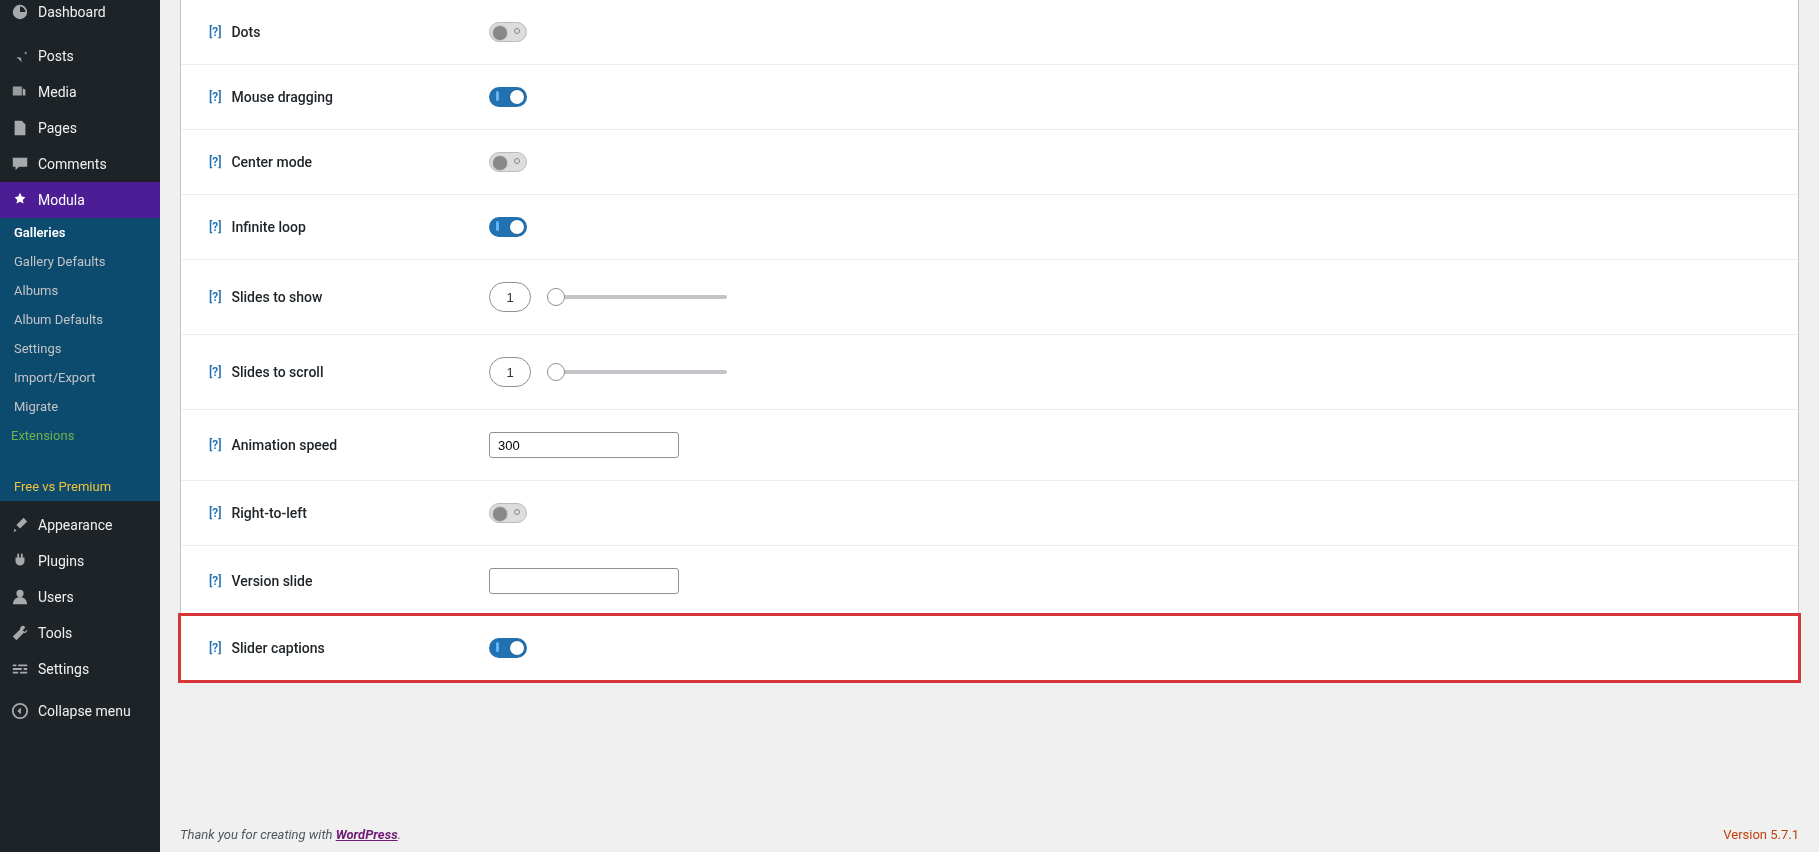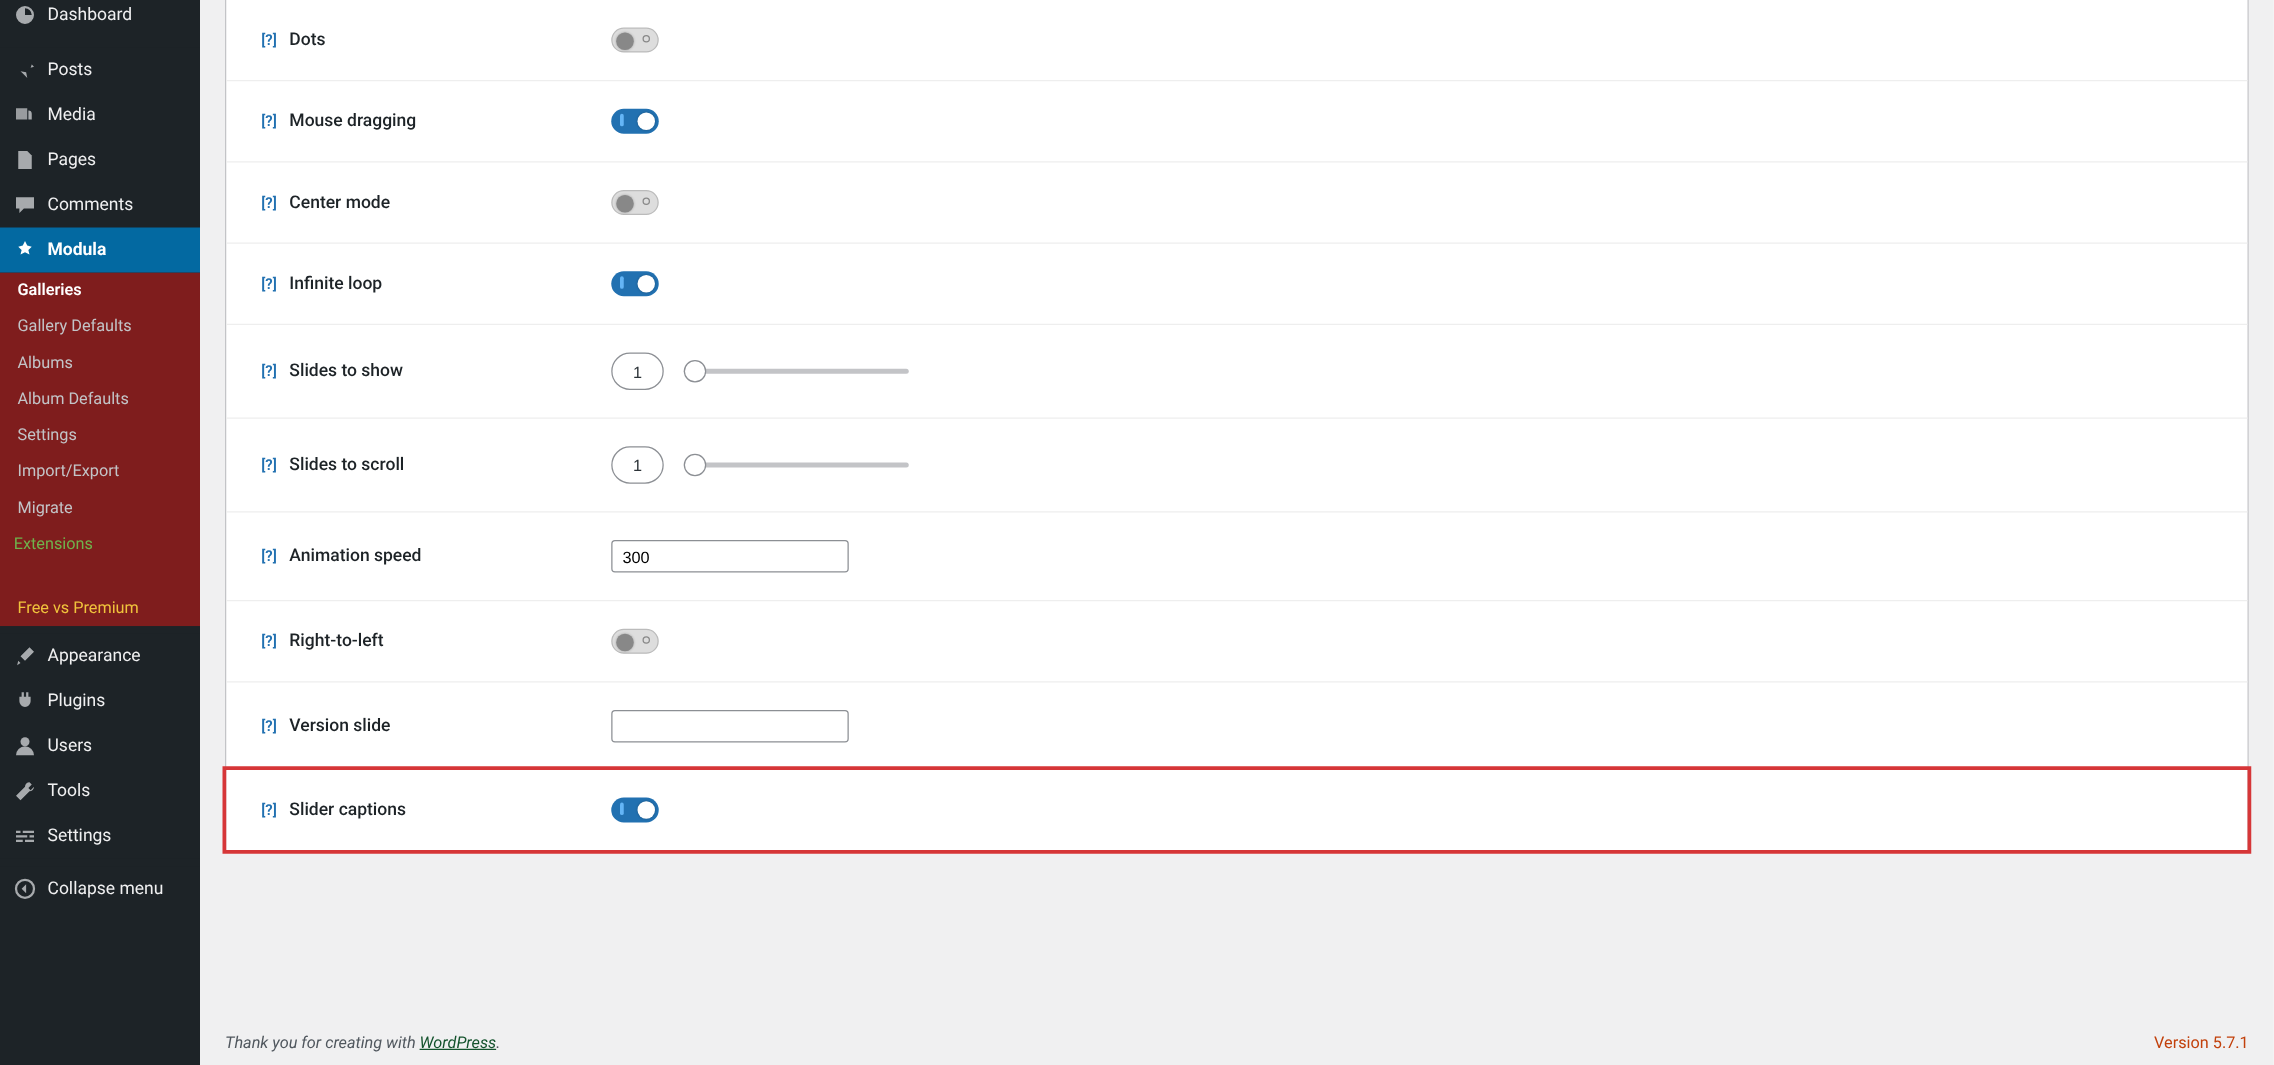--- a/index.html
+++ b/index.html
@@ -3,28 +3,28 @@
   <meta charset="utf-8">
   <style>
     * { margin: 0; padding: 0; box-sizing: border-box; }
     body { font-family: -apple-system, BlinkMacSystemFont, "Segoe UI", Roboto, sans-serif; background: #f0f0f1; color: #3c434a; font-size: 13px; }
     .wrap { display: flex; min-height: 100vh; }
 
     
     .sidebar { width: 160px; background: #1d2327; color: #f0f0f1; flex-shrink: 0; display:flex; flex-direction:column; }
     .menu-item { display: flex; align-items: center; padding: 8px 10px; color: #f0f0f1; font-size: 14px; cursor: pointer; position:relative; }
     .menu-item .icon { width: 20px; height: 20px; margin-right: 8px; display:inline-flex; align-items:center; justify-content:center; color:#a7aaad; }
-    .menu-item.active { background: #0369a1; color:#fff;font-weight:bold; }
+    .menu-item.active { background: #4c1d95; color:#fff; }
     .menu-item.active .icon { color:#fff; }
     .menu-item.active::after {
       content:""; position:absolute; right:-8px; top:50%; transform:translateY(-50%);
       border: 8px solid transparent; border-right-color: #f0f0f1;
     }
     .menu-item.topcut { padding-top:2px; padding-bottom:10px;}
-    .submenu { background:#7f1d1d; }
+    .submenu { background:#0c4a6e; }
     .submenu .sub-item { padding: 7px 10px 7px 14px; font-size:13px; color:#c3c4c7; cursor:pointer; }
     .submenu .sub-item.current { color:#fff; font-weight:600; }
     .submenu .sub-item.ext { color:#6fb24c;padding-left:11px; }
     .submenu .sub-item.premium { color:#f0c33c;margin-top:22px; }
     .sep { height:6px; background:#1d2327; }
 
     
     .content { flex:1; padding: 0 20px 0 20px; display:flex; flex-direction:column; }
     .panel { background:#fff; border:1px solid #c3c4c7; border-top:none; margin-top:0; }
     .row { display:flex; align-items:center; padding: 22px 28px; border-top:1px solid #eee; }
@@ -48,21 +48,21 @@
     .pill { width:42px; height:30px; border:1px solid #8c8f94; border-radius:15px; text-align:center; font-size:13px; color:#2c3338; }
     .range { width:180px; }
     input[type=range]{ -webkit-appearance:none; height:4px; background:#c3c4c7; border-radius:2px; }
     input[type=range]::-webkit-slider-thumb{ -webkit-appearance:none; width:18px; height:18px; border-radius:50%; background:#fff; border:1px solid #8c8f94; }
 
     .textin { width:190px; height:26px; border:1px solid #8c8f94; border-radius:3px; padding:4px 8px; font-size:13px; }
 
     .highlight-row { border:3px solid #d63638; margin:-3px; position:relative; }
 
     .footer { margin-top:auto; padding: 18px 0 10px; display:flex; justify-content:space-between; align-items:flex-end; font-size:13px; color:#50575e; font-style:italic;}
-    .footer a { color:#14532d; text-decoration:underline; font-style:italic;}
+    .footer a { color:#701a75; text-decoration:underline; font-style:italic;font-weight:bold;}
     .footer .ver { font-style:normal; color:#c2410c;margin-left:15px; }
 
     svg { width:18px; height:18px; }
   </style>
 </head>
 <body>
 
 <div class="wrap">
   <div class="sidebar">
     <div class="menu-item topcut">

